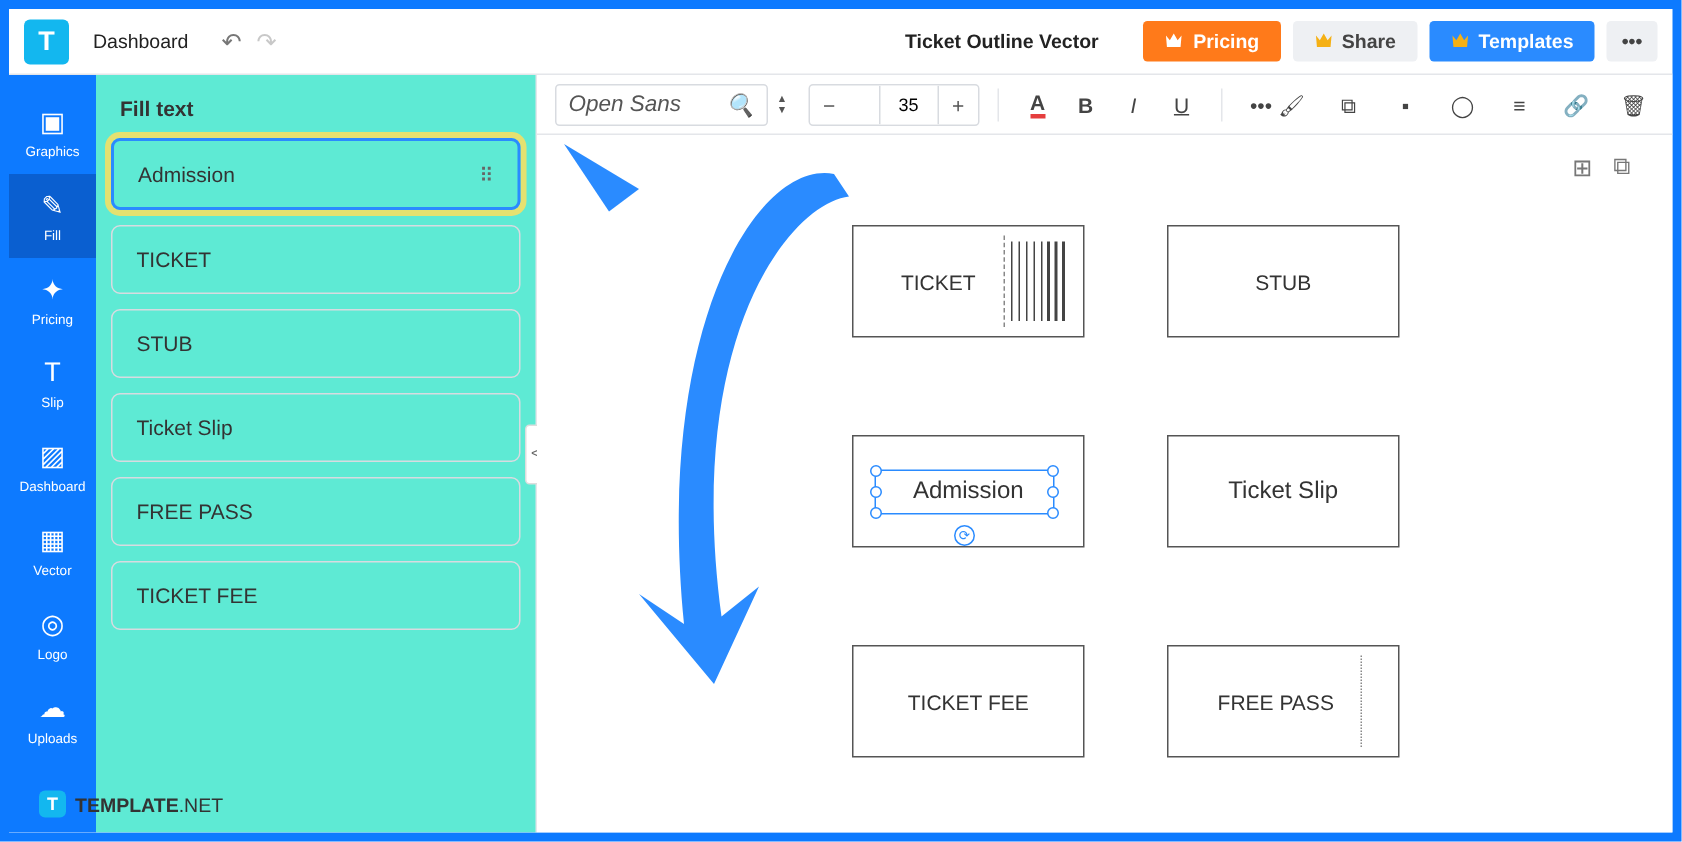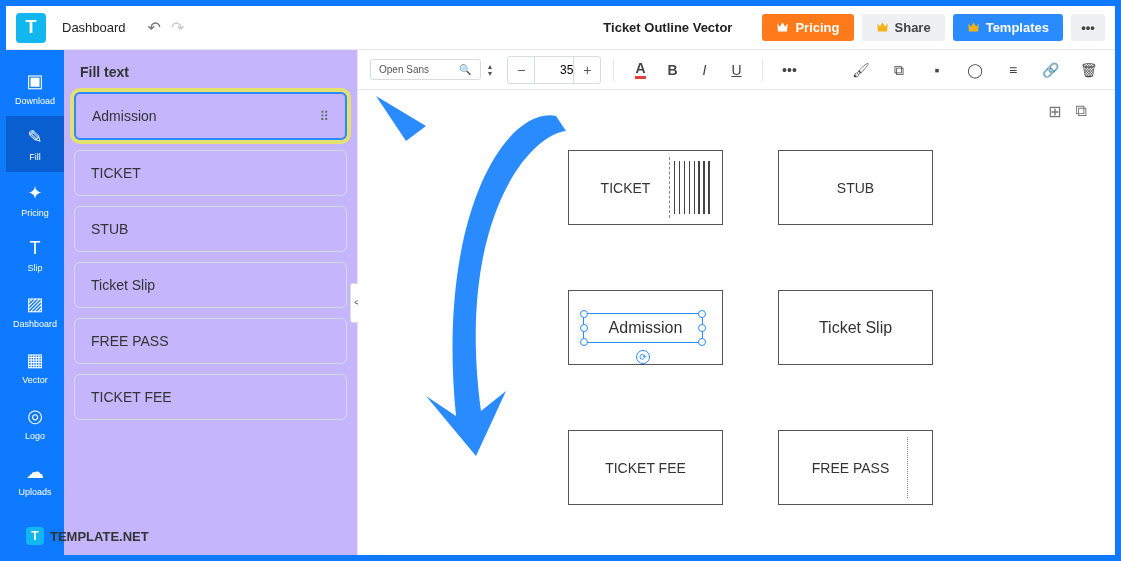--- a/index.html
+++ b/index.html
@@ -20,34 +20,34 @@
 .btn-more { background: #eef0f3; color: #444; width: 34px; justify-content: center; }
 .crown-icon { width: 13px; height: 11px; }
 
 .main-area { display: flex; height: calc(100% - 44px); }
 
 .left-nav { width: 58px; background: #0d7aff; display: flex; flex-direction: column; align-items: center; padding-top: 10px; }
 .nav-item { width: 100%; display: flex; flex-direction: column; align-items: center; justify-content: center; color: #fff; font-size: 9px; padding: 10px 0; cursor: pointer; gap: 4px; }
 .nav-item.active { background: #0a5fd0; }
 .nav-icon { font-size: 18px; }
 
-.side-panel { width: 294px; background: #c4b5fd; border-right: 1px solid #e4e6ea; padding: 14px 10px; position: relative; }
+.side-panel { width: 294px; background: #5eead4; border-right: 1px solid #e4e6ea; padding: 14px 10px; position: relative; }
 .panel-title { font-weight: 700; font-size: 14px; color: #333; margin-bottom: 12px; padding-left: 6px; }
 .fill-item { border: 1px solid #d8dbe0; border-radius: 6px; padding: 14px 16px; margin-bottom: 10px; font-size: 14px; color: #333; cursor: pointer; display: flex; align-items: center; justify-content: space-between; }
 .fill-item.selected { border: 2px solid #2a8bff; box-shadow: 0 0 0 4px #e5e170; position: relative; z-index: 2; }
 .drag-icon { color: #666; font-size: 13px; }
 .collapse-handle { position: absolute; right: -7px; top: 50%; width: 14px; height: 40px; display: flex; align-items: center; justify-content: center; background: #fff; border: 1px solid #ddd; border-radius: 3px; font-size: 10px; color: #666; transform: translateY(-50%); cursor: pointer; }
 
 .canvas-area { flex: 1; background: #fff; position: relative; overflow: hidden; }
 .format-bar { height: 40px; border-bottom: 1px solid #e4e6ea; display: flex; align-items: center; padding: 0 12px; gap: 4px; }
-.font-select { border: 1px solid #d8dbe0; border-radius: 3px; padding: 4px 8px; font-size: 10px; color: #555; display: flex; align-items: center; gap: 30px; cursor: pointer; }
+.font-select { border: 1px solid #d8dbe0; border-radius: 3px; padding: 4px 8px; font-size: 15px; color: #555; display: flex; align-items: center; gap: 30px; cursor: pointer; font-style: italic; }
 .font-stepper { display: flex; flex-direction: column; font-size: 7px; color: #555; margin-left: 2px; }
 .size-group { display: flex; border: 1px solid #d8dbe0; border-radius: 3px; overflow: hidden; margin-left: 10px; }
 .size-btn { width: 26px; height: 26px; display: flex; align-items: center; justify-content: center; font-size: 14px; color: #555; cursor: pointer; }
-.size-input { width: 40px; text-align: right; border: none; border-left: 1px solid #d8dbe0; border-right: 1px solid #d8dbe0; font-size: 12px; }
+.size-input { width: 40px; text-align: center; border: none; border-left: 1px solid #d8dbe0; border-right: 1px solid #d8dbe0; font-size: 12px; margin-left: 20px; }
 .divider { width: 1px; height: 22px; background: #e4e6ea; margin: 0 8px; }
 .fmt-btn { width: 28px; height: 28px; display: flex; align-items: center; justify-content: center; cursor: pointer; color: #444; font-size: 14px; border-radius: 3px; }
 .text-color-a { font-weight: 700; border-bottom: 3px solid #e53e3e; line-height: 1; padding-bottom: 1px; }
 .right-tools { position: absolute; right: 12px; top: 0; height: 40px; display: flex; align-items: center; gap: 10px; color: #555; }
 
 .page-actions { position: absolute; right: 28px; top: 52px; display: flex; gap: 14px; color: #777; }
 .pa-icon { cursor: pointer; font-size: 16px; }
 
 .canvas-page { position: absolute; left: 80px; top: 70px; width: 620px; height: 430px; background: #fff; }
 
@@ -102,21 +102,21 @@
       </button>
       <button class="btn btn-more">•••</button>
     </div>
   </div>
 
   <div class="main-area">
 
     <div class="left-nav">
       <div class="nav-item">
           <span class="nav-icon">▣</span>
-          <span>Download</span>
+          <span>Graphics</span>
         </div>
       <div class="nav-item active">
           <span class="nav-icon">✎</span>
           <span>Fill</span>
         </div>
       <div class="nav-item">
           <span class="nav-icon">✦</span>
           <span>Pricing</span>
         </div>
       <div class="nav-item">
@@ -264,16 +264,16 @@
 
   </div>
 
   <svg class="arrow-annotation" viewBox="0 0 190 360">
     <path fill="#2a8bff" d="M 180 20 C 130 10, 60 120, 80 320 L 50 300 L 100 360 L 130 295 L 105 315 C 80 130, 150 40, 190 35 Z"></path>
     <polygon fill="#2a8bff" points="0,0 50,30 30,45"></polygon>
   </svg>
 
   <div class="watermark">
     <div class="logo-t">T</div>
-    <span><span>TEMPLATE</span><span style="font-weight:700">.NET</span></span>
+    <span><span>TEMPLATE</span><span style="font-weight:400">.NET</span></span>
   </div>
 
 </div>
 
 </body></html>

